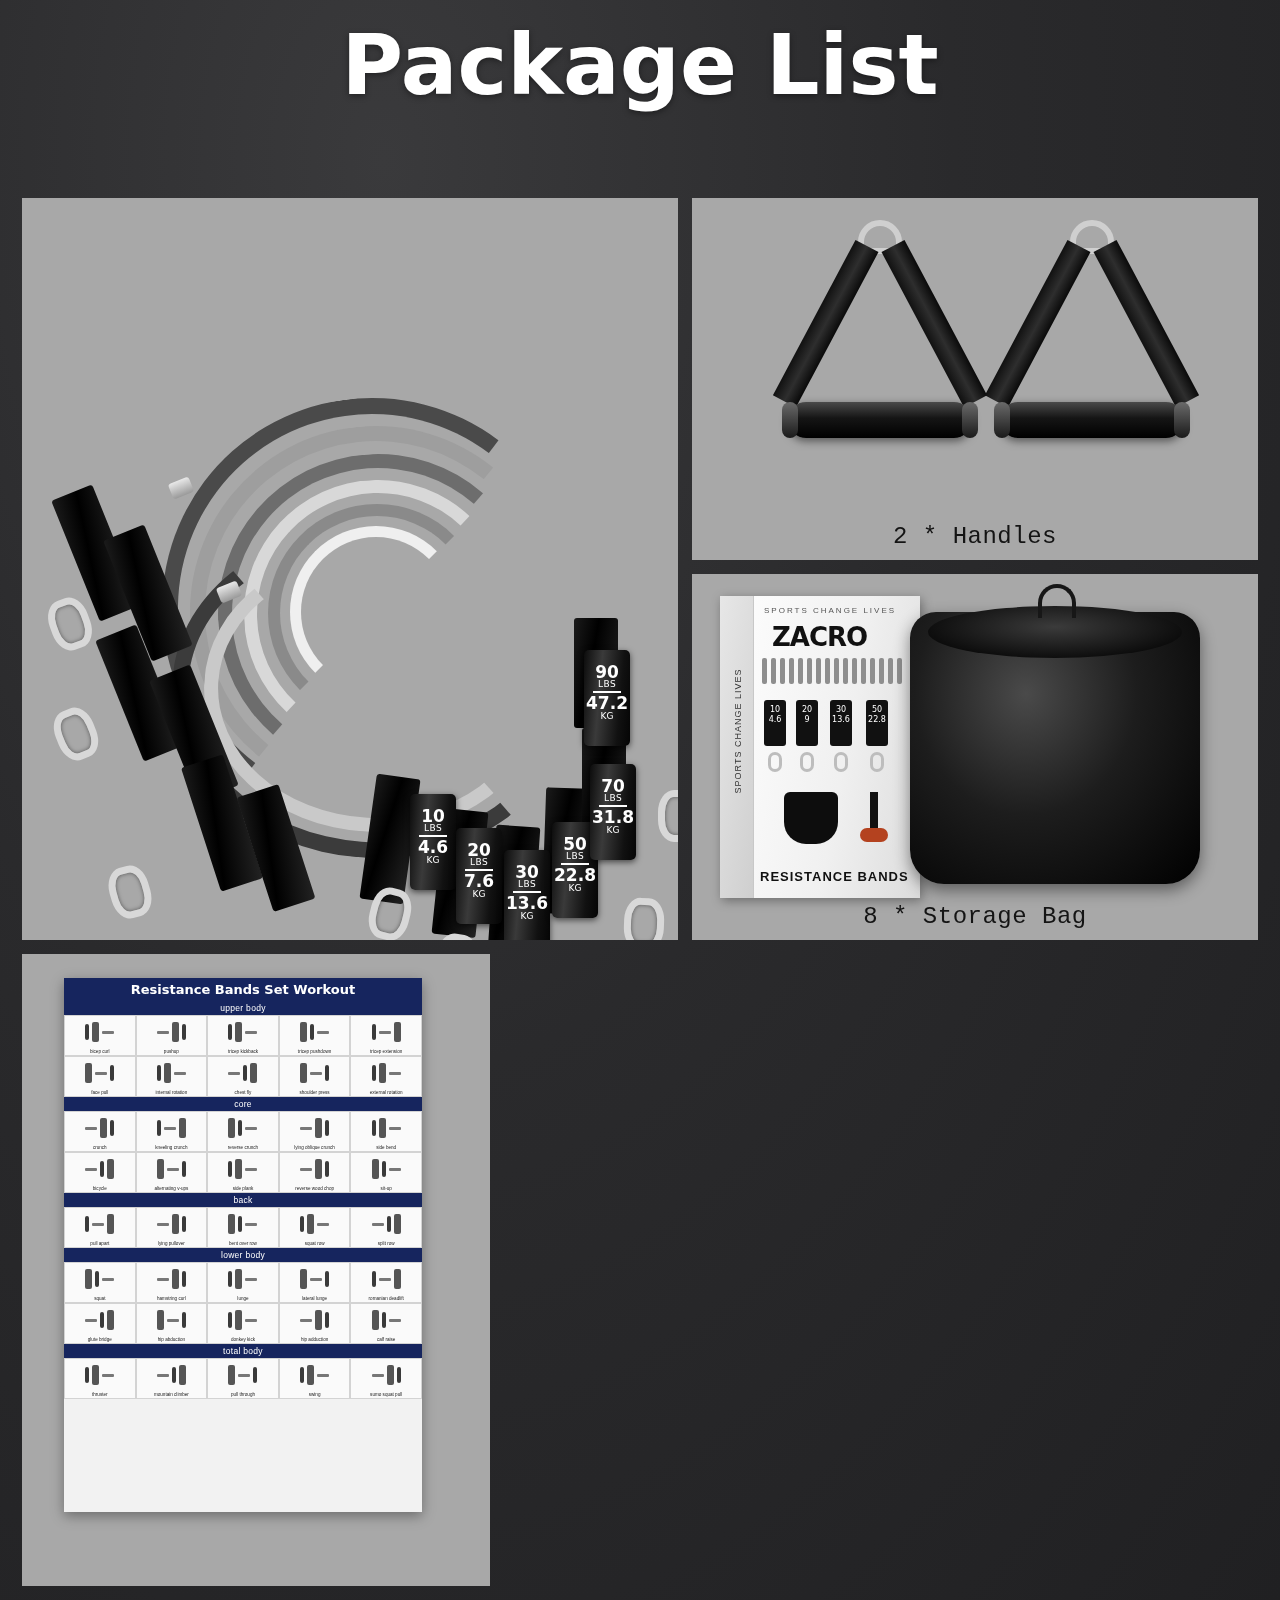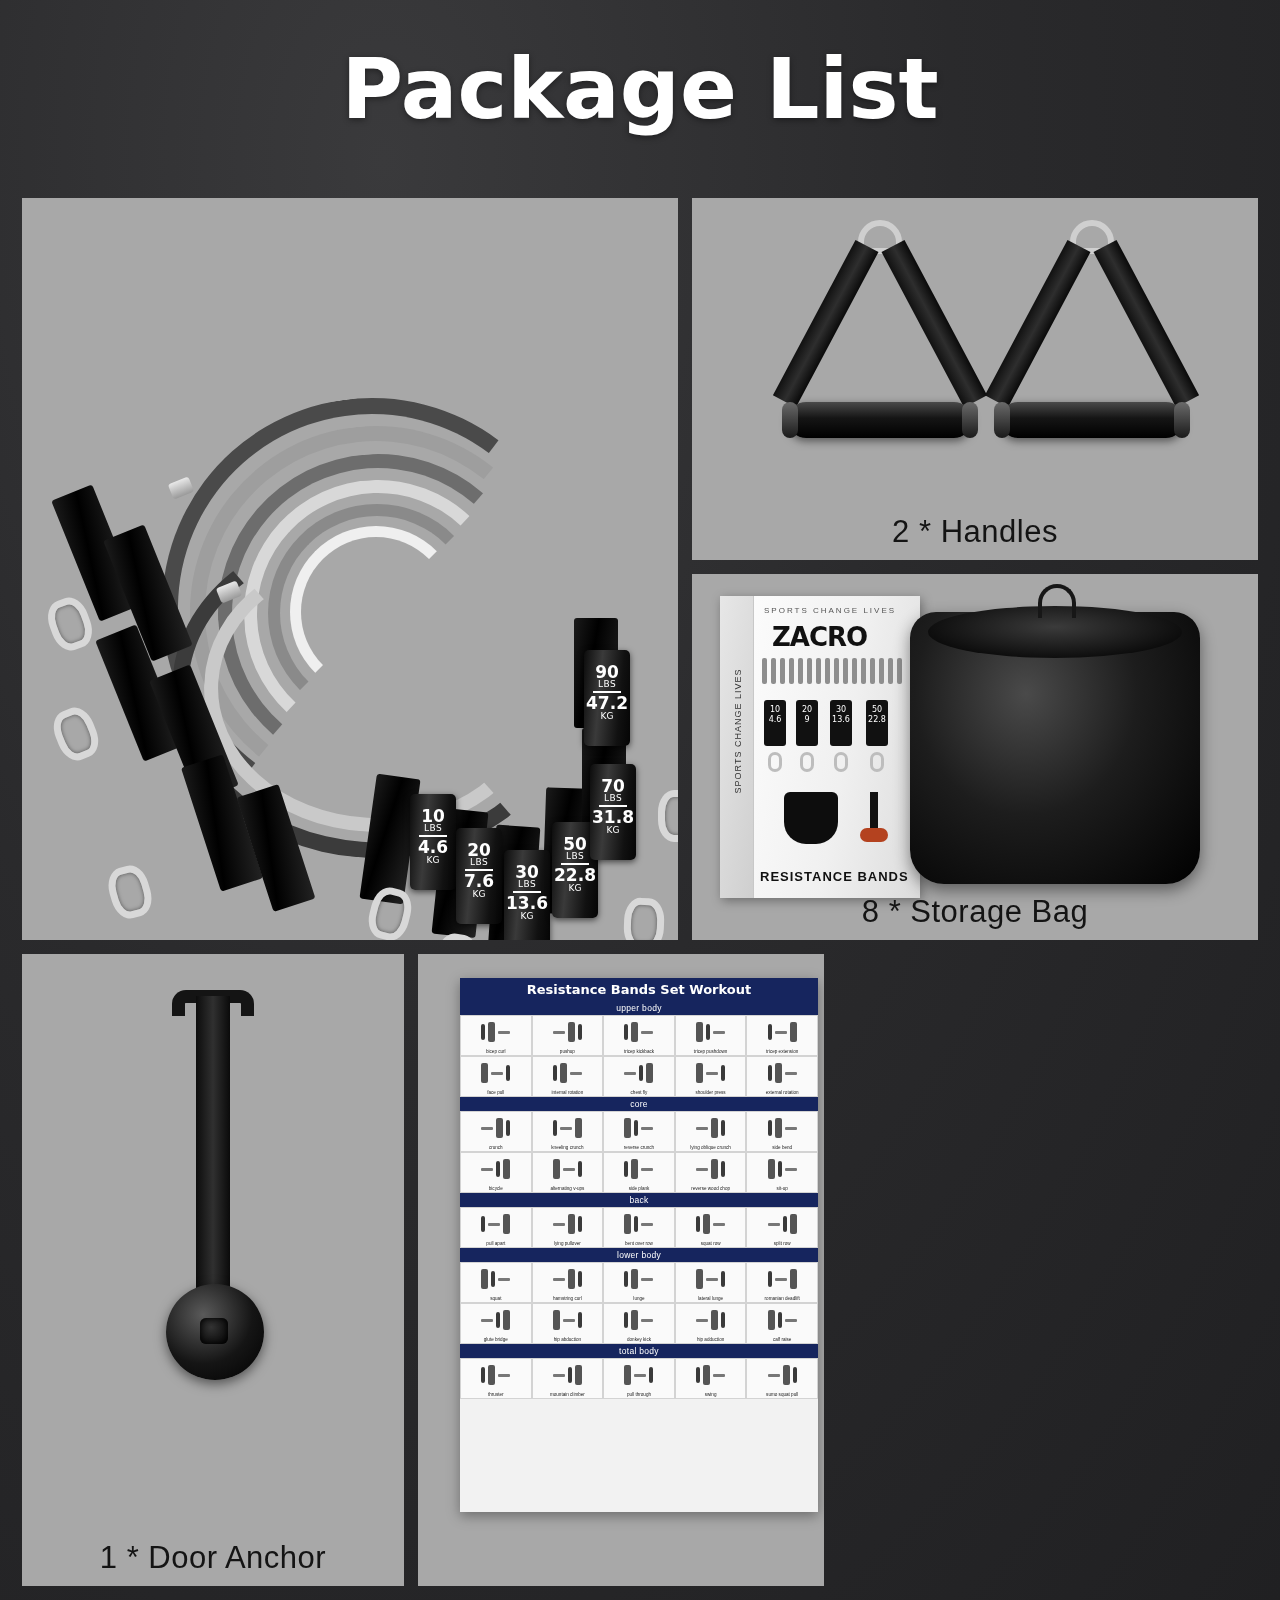--- a/index.html
+++ b/index.html
@@ -14,21 +14,21 @@
       radial-gradient(ellipse at 30% 10%, #3a3a3c 0%, #2a2a2c 45%, #202022 100%);
   }
   .page { position: relative; width: 1280px; height: 1600px; }
 
   .title {
     text-align: center;
     color: #ffffff;
     font-size: 84px;
     font-weight: bold;
     letter-spacing: 0px;
-    padding-top: 40px;
+    padding-top: 16px;
     font-family: "DejaVu Sans", sans-serif;
     text-shadow: 0 2px 6px rgba(0,0,0,0.4);
   }
 
   .grid {
     position: absolute;
     left: 22px; top: 198px;
     width: 1236px;
   }
 
@@ -39,32 +39,32 @@
   .panel {
     background: #a8a8a8;
     position: relative;
     overflow: hidden;
   }
   .panel .caption {
     position: absolute;
     left: 0; right: 0; bottom: 10px;
     text-align: center;
     color: #141414;
-    font-size: 31px;
+    font-size: 24px;
     letter-spacing: 0.5px;
-    font-family: Liberation Sans, sans-serif;
+    font-family: Liberation Mono, monospace;
   }
   .panel-bands { width: 656px; height: 742px; }
   .rightcol { display: flex; flex-direction: column; gap: 14px; width: 566px; }
   .panel-handles { height: 362px; }
   .panel-bag { height: 366px; }
 
   .panel-anchor { width: 382px; height: 632px; }
   .panel-ankle  { width: 382px; height: 632px; }
-  .panel-poster { width: 406px; height: 632px; }
+  .panel-poster { width: 468px; height: 632px; }
 
   
   .bands-art { position: absolute; inset: 0; }
   .tube {
     position: absolute;
     border-radius: 50%;
     border-style: solid;
     border-color: transparent;
   }
   .handle-strap {
@@ -505,28 +505,20 @@
           </div>
 
           <div class="caption">8 * Storage Bag</div>
         </div>
 
       </div>
     </div>
 
     <div class="row bottom">
 
-      <div class="panel panel-anchor">
-        <div>
-          <div class="anchor-loop"></div>
-          <div class="anchor-strap"></div>
-          <div class="anchor-ball"></div>
-        </div>
-        <div class="caption">1 * Door Anchor</div>
-      </div>
 
 
       <div class="panel panel-poster">
         <div class="poster">
           <div class="poster-title">Resistance Bands Set Workout</div>
 
           <div class="sec-head">upper body</div>
           <div class="ex-grid">
             <div class="ex">
                 <div class="fig">

